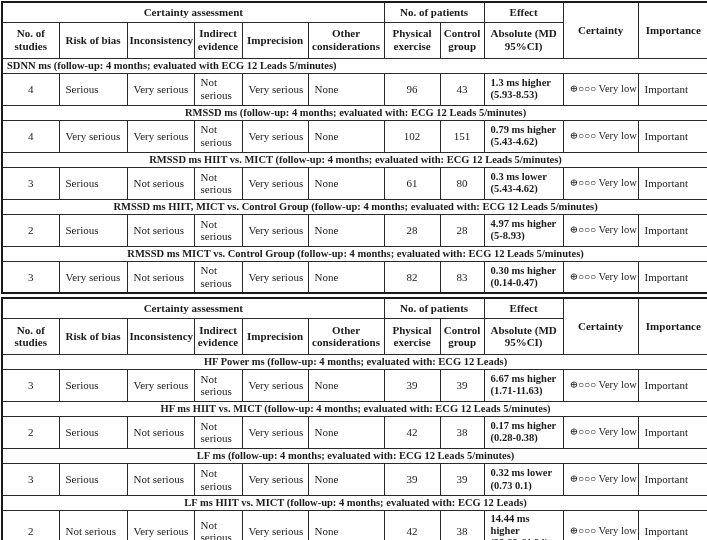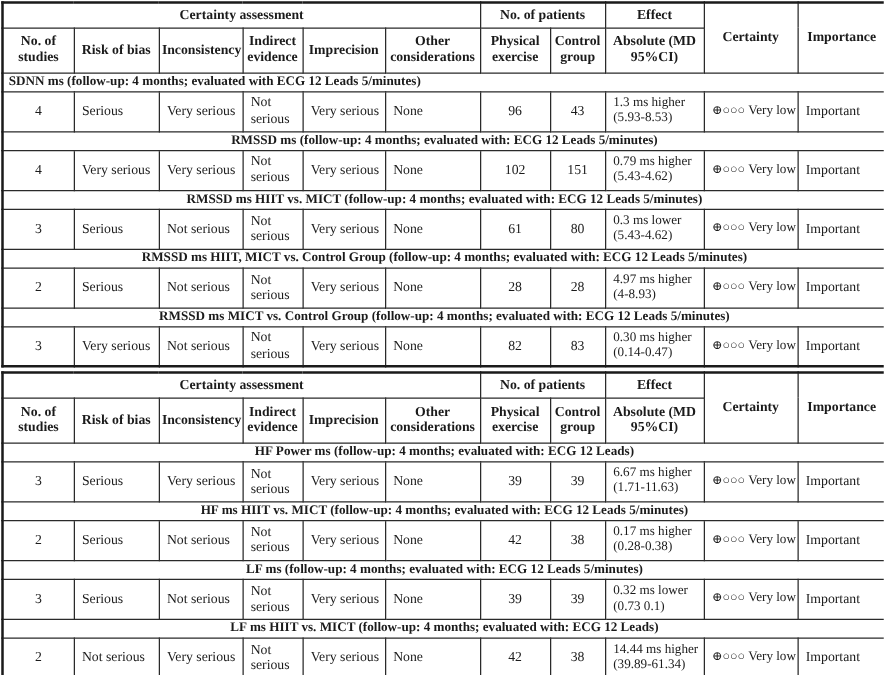--- a/index.html
+++ b/index.html
@@ -57,20 +57,21 @@
     padding: 2px 2px 2px 6px;
     text-align: left;
   }
   tr.data-row td.num {
     text-align: center;
     padding: 2px 1px;
   }
   td.effect {
     font-size: 10.5px;
     padding-left: 5px;
+    font-weight: bold;
   }
   td.certainty {
     font-size: 10.5px;
     white-space: nowrap;
     padding-left: 4px;
   }
   td.certainty .sym {
     font-size: 10px;
     letter-spacing: 0px;
   }
@@ -192,21 +193,21 @@
         <td class="num">2</td>
         <td>Serious</td>
         <td>Not serious</td>
         <td>Not serious</td>
         <td>Very serious</td>
         <td>None</td>
         <td class="num">28</td>
         <td class="num">28</td>
         <td class="effect">
           <div>4.97 ms higher</div>
-          <div>(4-8.93)</div>
+          <div>(5-8.93)</div>
         </td>
         <td class="certainty">
           <span class="sym">⊕○○○</span>
           <span>Very low</span>
         </td>
         <td>Important</td>
       </tr>
 
       <tr class="section-row">
         <td colspan="11">RMSSD ms MICT vs. Control Group (follow-up: 4 months; evaluated with: ECG 12 Leads 5/minutes)</td>

